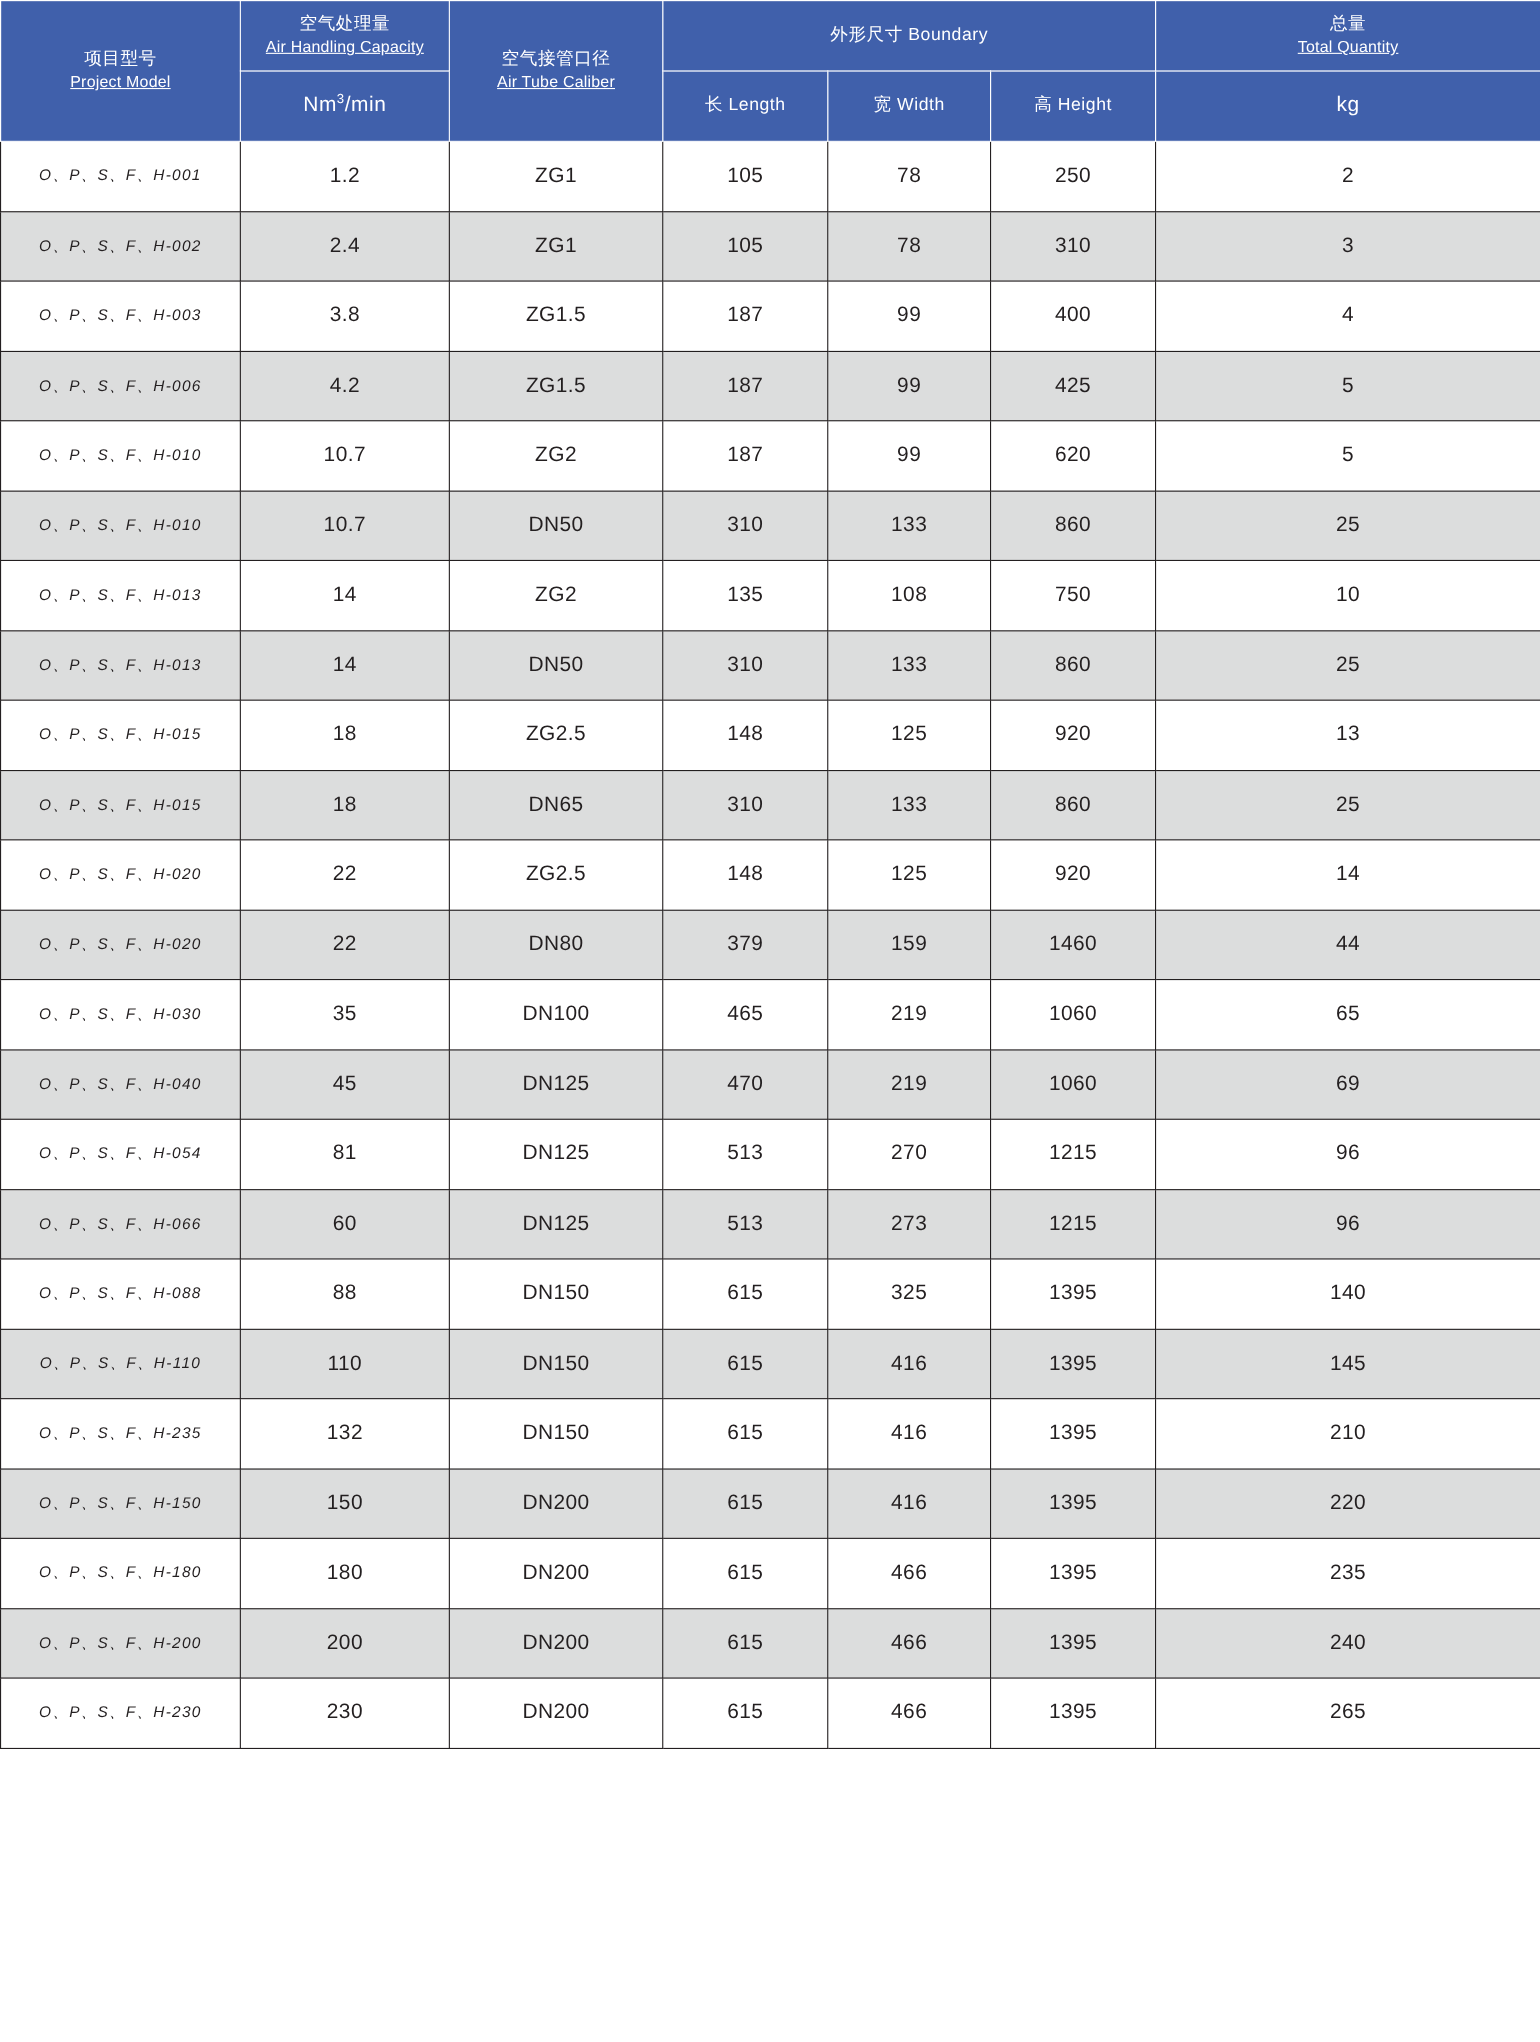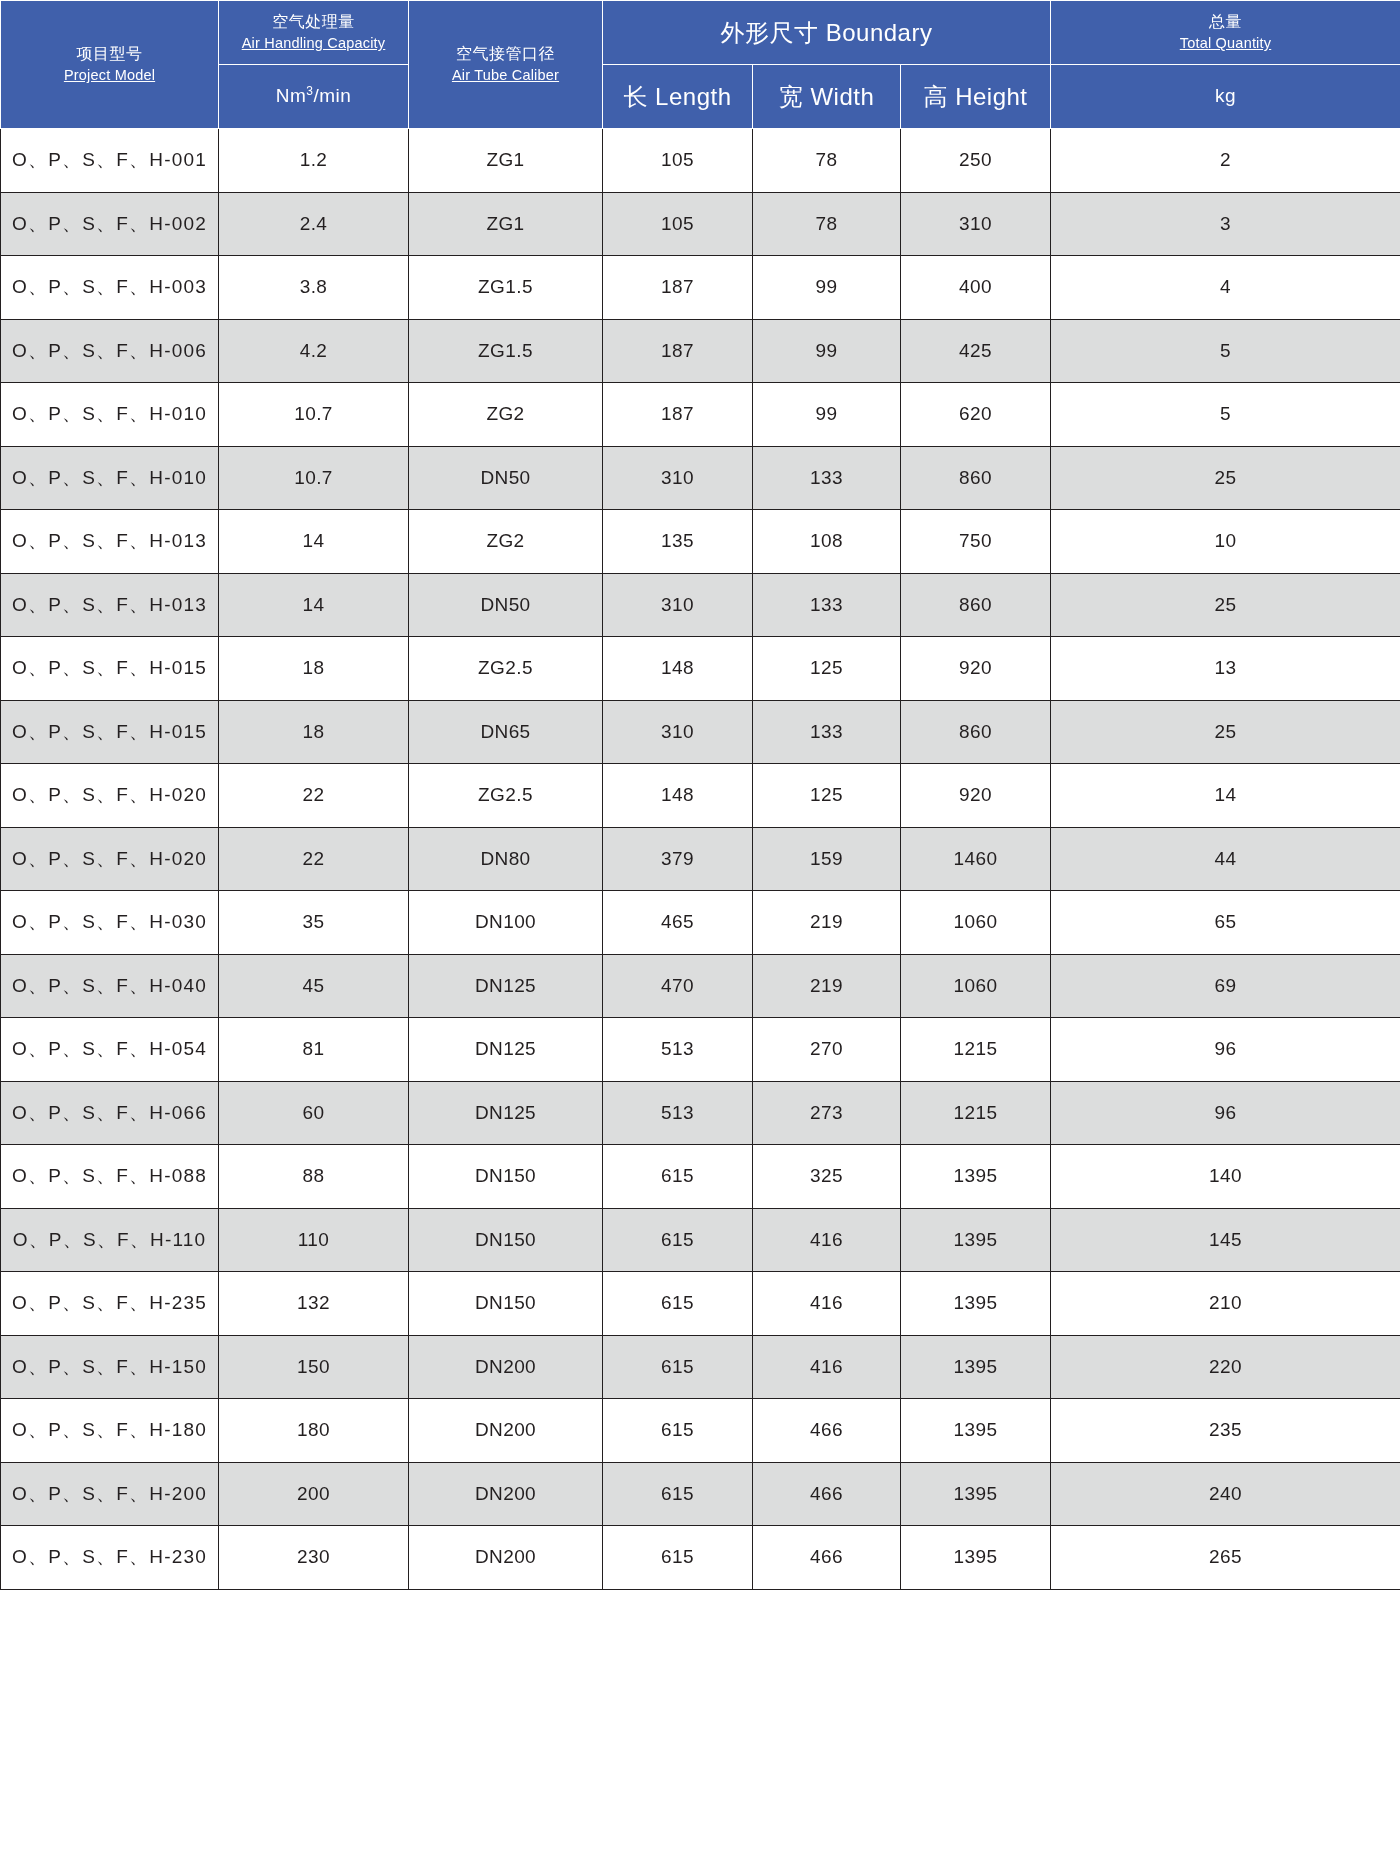--- a/index.html
+++ b/index.html
@@ -43,21 +43,21 @@
   }
   .hdr-en {
     display: block;
     font-size: 14.5px;
     line-height: 1.5;
     letter-spacing: 0.2px;
     text-decoration: underline;
   }
   .hdr-single {
     display: block;
-    font-size: 24px;
+    font-size: 16px;
     line-height: 1.3;
     letter-spacing: 0.5px;
   }
   .hdr-unit {
     display: block;
     font-size: 19px;
     line-height: 1.3;
     letter-spacing: 0.5px;
   }
   .hdr-unit sup {
@@ -75,22 +75,23 @@
     font-size: 19px;
     letter-spacing: 0.4px;
     color: #231f20;
     padding: 0;
     background: #ffffff;
   }
   tbody tr.alt td {
     background: #dcdddd;
   }
   tbody td.model {
-    font-size: 19px;
+    font-size: 14px;
     letter-spacing: 1.2px;
+    font-style: italic;
   }
 
   
   col.c-model   { width: 218px; }
   col.c-cap     { width: 190px; }
   col.c-cal     { width: 194px; }
   col.c-len     { width: 150px; }
   col.c-wid     { width: 148px; }
   col.c-hei     { width: 150px; }
   col.c-qty     { width: 350px; }

